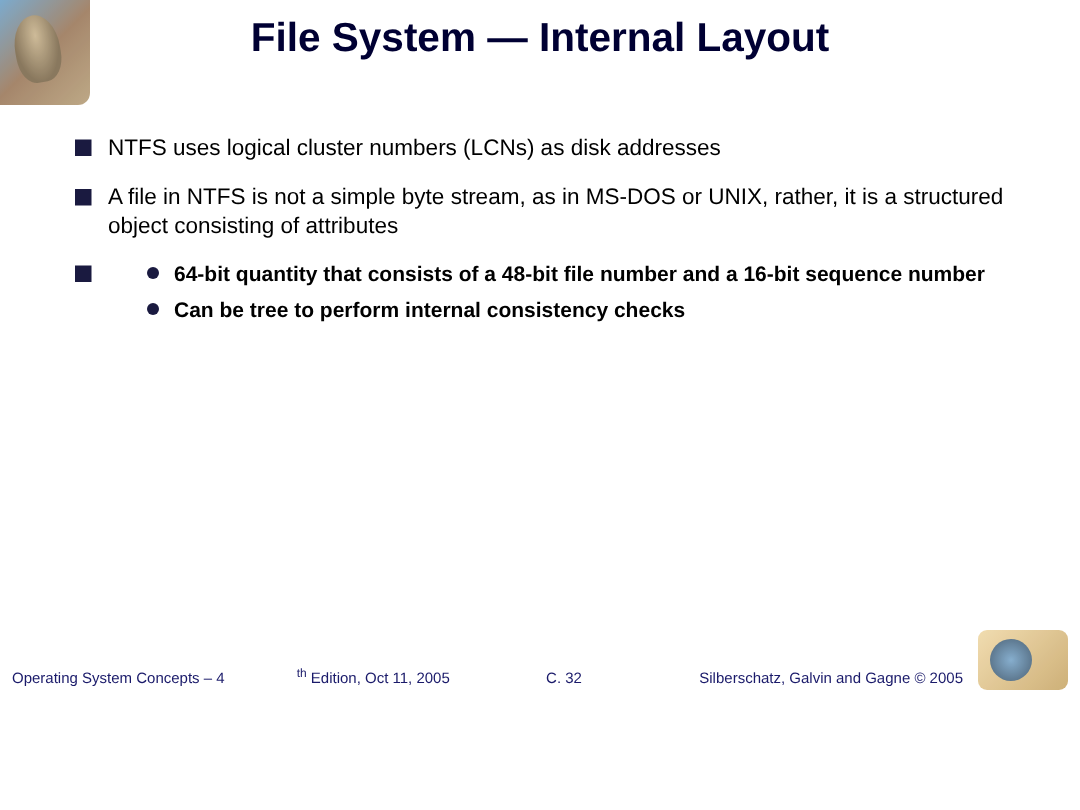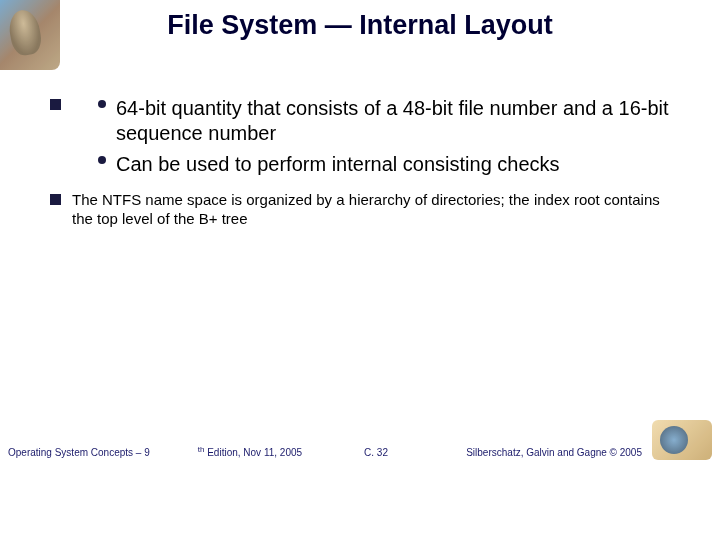--- a/index.html
+++ b/index.html
@@ -90,21 +90,22 @@
     left: 0;
     top: 3px;
     width: 11px;
     height: 11px;
     background: #1a1a40;
   }
   ul.sub {
     list-style: none;
     padding: 0;
     margin: 6px 0 0 26px;
-    font-size: 20px;
+    font-size: 14px;
+    font-weight: bold;
   }
   ul.sub > li {
     position: relative;
     padding-left: 18px;
     margin-bottom: 6px;
   }
   ul.sub > li::before {
     content: "";
     position: absolute;
     left: 0;
@@ -146,33 +147,34 @@
 <body>
 
 <div class="slide">
 
   <div class="logo-top"></div>
 
   <div class="title">File System — Internal Layout</div>
 
   <div class="body">
     <ul class="top">
+      <li><span>NTFS uses logical cluster numbers (LCNs) as disk addresses</span></li>
+      <li><span>A file in NTFS is not a simple byte stream, as in MS-DOS or UNIX, rather, it is a structured object consisting of attributes</span></li>
       <li>
         <ul class="sub">
           <li><span>64-bit quantity that consists of a 48-bit file number and a 16-bit sequence number</span></li>
-          <li><span>Can be used to perform internal consisting checks</span></li>
+          <li><span>Can be tree to perform internal consistency checks</span></li>
         </ul>
       </li>
-      <li><span>The NTFS name space is organized by a hierarchy of directories; the index root contains the top level of the B+ tree</span></li>
     </ul>
   </div>
 
   <div class="footer">
     <div class="footer-left">
-      <span>Operating System Concepts – 9</span><sup>th</sup><span> Edition, Nov 11, 2005</span>
+      <span>Operating System Concepts – 4</span><sup>th</sup><span> Edition, Oct 11, 2005</span>
     </div>
     <div class="footer-center">C. 32</div>
     <div class="footer-right">Silberschatz, Galvin and Gagne © 2005</div>
   </div>
 
   <div class="logo-bottom"></div>
 
 </div>
 
 </body></html>

